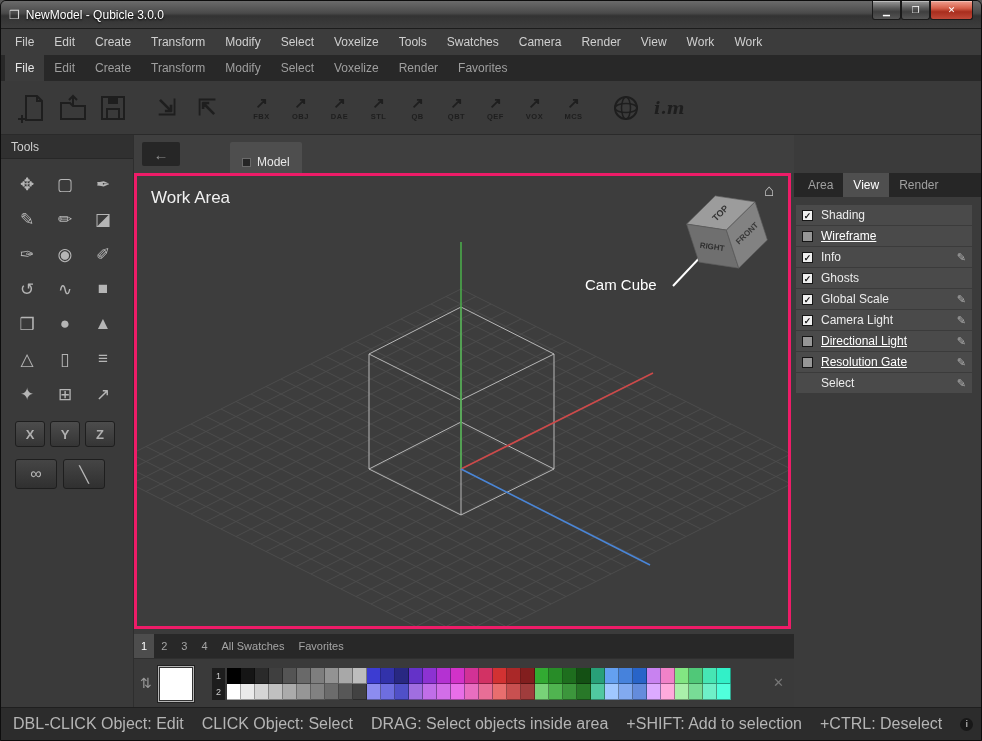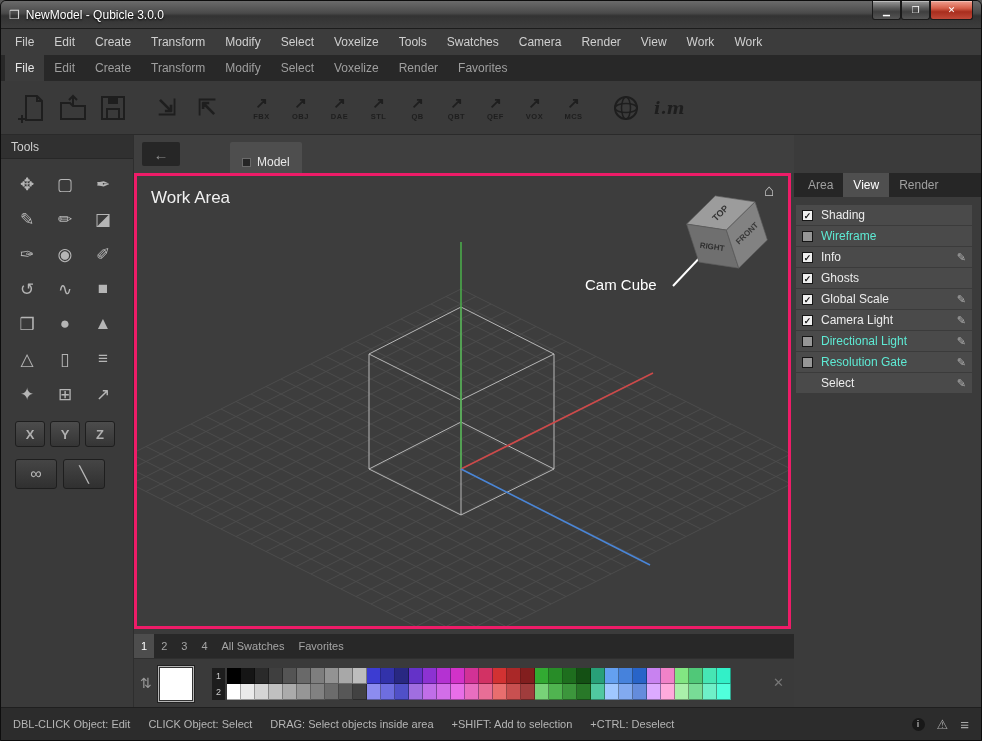--- a/index.html
+++ b/index.html
@@ -77,40 +77,40 @@
   #right-tabs{position:absolute;left:0;right:0;top:38px;height:24px;background:#262626;display:flex;padding-left:4px;}
   .rtab{padding:0 10px;line-height:24px;font-size:12px;color:#a0a0a0;}
   .rtab.active{background:#4f4f4f;color:#fff;}
   #prop-rows{position:absolute;left:2px;right:9px;top:70px;}
   .prop-row{height:20px;margin-bottom:1px;background:#4a4a4a;display:flex;align-items:center;padding:0 6px;}
   .checkbox{width:11px;height:11px;border:1px solid #151515;background:#969696;margin-right:8px;
             font-size:9px;font-weight:bold;color:#111;line-height:10px;text-align:center;}
   .checkbox.checked{background:#f0f0f0;}
   .checkbox.ghost{visibility:hidden;}
   .prop-label{flex:1;font-size:12px;color:#ececec;}
-  .prop-label.dim{color:#5eead4;}
+  .prop-label.dim{color:#ffffff;text-decoration:underline;}
   .pencil{font-size:11px;color:#b0b0b0;}
   
   #swatch-tabs{position:absolute;left:133px;top:633px;width:660px;height:24px;background:#282828;display:flex;}
   .stab{min-width:20px;padding:0 7px;line-height:24px;text-align:center;font-size:11px;color:#a5a5a5;}
   .stab.active{background:#4d4d4d;color:#fff;}
   .palette{position:absolute;left:133px;top:657px;width:660px;height:51px;background:#3a3a3a;border-top:1px solid #2f2f2f;}
   .swap-ico{position:absolute;left:6px;top:16px;font-size:14px;color:#999;}
   .primary-swatch{position:absolute;left:24px;top:7px;width:36px;height:36px;background:#fff;
                   border:1px solid #b5b5b5;box-shadow:inset 0 0 0 1px #333,0 0 0 1px #222;}
   #palette-rowlabels{position:absolute;left:78px;top:9px;}
   .rownum{width:13px;height:16px;background:#1d1d1d;color:#ccc;font-size:9px;line-height:16px;text-align:center;}
   #palette-grid{position:absolute;left:93px;top:9px;}
   .swatch-row{height:16px;display:flex;}
   .swatch{width:14px;height:16px;display:inline-block;box-shadow:inset -1px -1px 0 rgba(0,0,0,.35);}
   .remove-ico{position:absolute;right:10px;top:16px;font-size:13px;color:#777;}
   
   .status-bar{position:absolute;left:0;bottom:0;width:100%;height:33px;background:#2c2c2c;
               border-top:1px solid #1f1f1f;display:flex;align-items:center;padding:0 12px;}
-  .hint{font-size:11px;color:#b5b5b5;margin-right:18px;white-space:nowrap;}
+  .hint{font-size:16px;color:#b5b5b5;margin-right:18px;white-space:nowrap;}
   .status-icons{margin-left:auto;display:flex;align-items:center;gap:12px;}
   .info-ico{width:13px;height:13px;border-radius:50%;background:#181818;color:#a8a8a8;font-size:9px;
             font-weight:bold;display:flex;align-items:center;justify-content:center;}
   .warn-ico{font-size:13px;color:#a8a8a8;}
   .menu-ico{font-size:15px;color:#a8a8a8;}
   svg text{font-family:"Liberation Sans",sans-serif;}
 </style>
 </head>
 <body>
 

